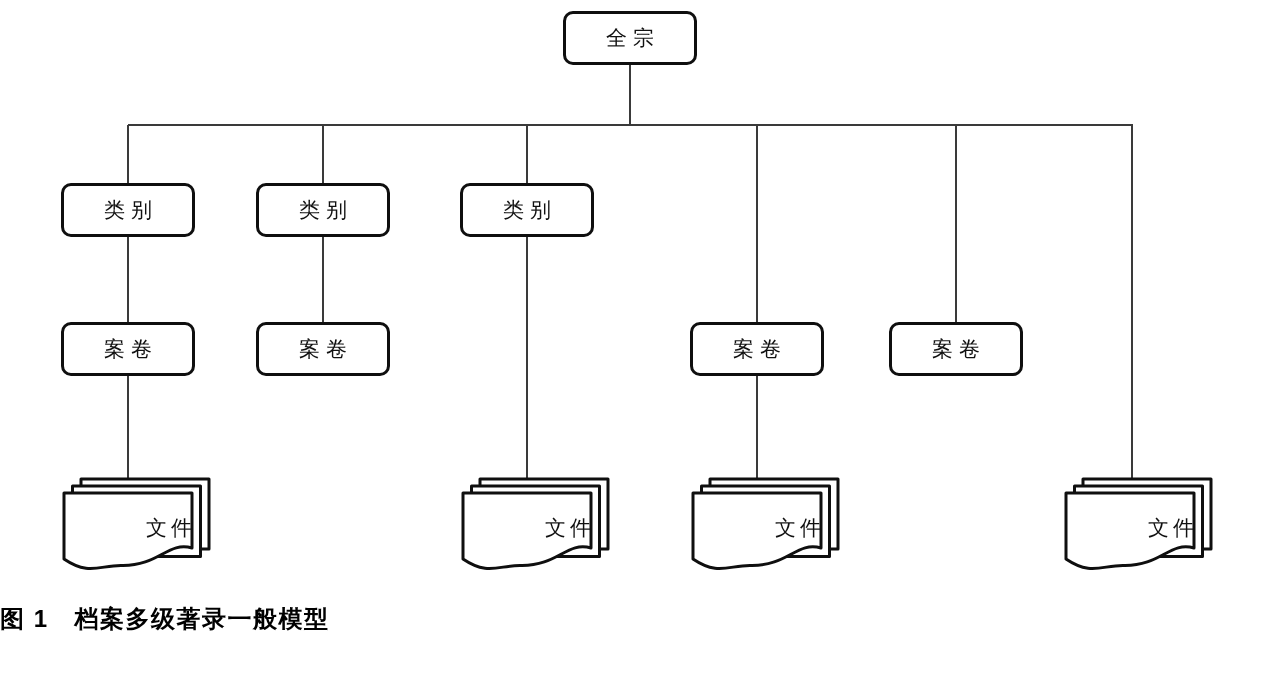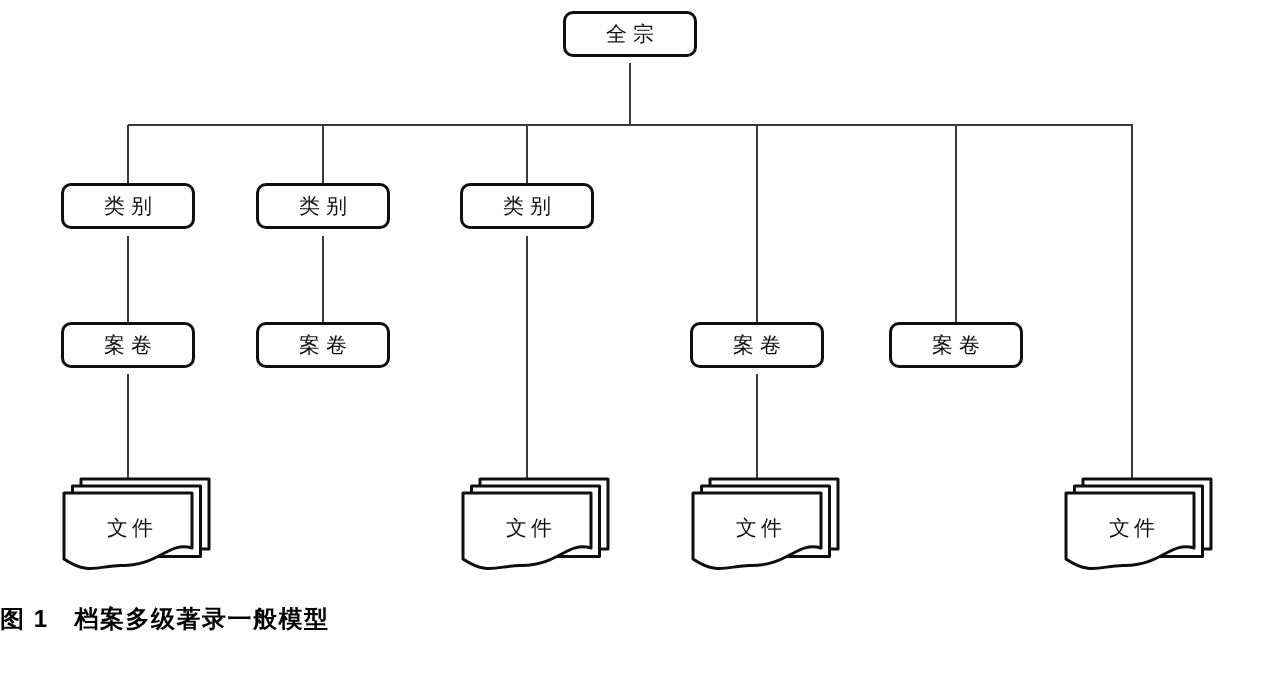--- a/index.html
+++ b/index.html
@@ -19,21 +19,21 @@
   .hline, .vline {
     position: absolute;
     background: #3a3a3a;
   }
   .hline { height: 2px; }
   .vline { width: 2px; }
   
   .node {
     position: absolute;
     width: 134px;
-    height: 46px;
+    height: 54px;
     box-sizing: border-box;
     border: 3px solid #0f0f0f;
     border-radius: 10px;
     background: #ffffff;
     display: flex;
     align-items: center;
     justify-content: center;
     font-size: 21px;
     letter-spacing: 6px;
     padding-left: 6px; 
@@ -48,21 +48,21 @@
   .docstack svg {
     position: absolute;
     left: 0;
     top: 0;
   }
   .doclabel {
     position: absolute;
     left: 2px;
     top: 37px;
     width: 128px;
-    text-align: center;
+    text-align: right;
     font-size: 21px;
     letter-spacing: 4px;
     padding-left: 4px;
     color: #111111;
   }
   
   .caption {
     position: absolute;
     left: 0;
     top: 603px;

